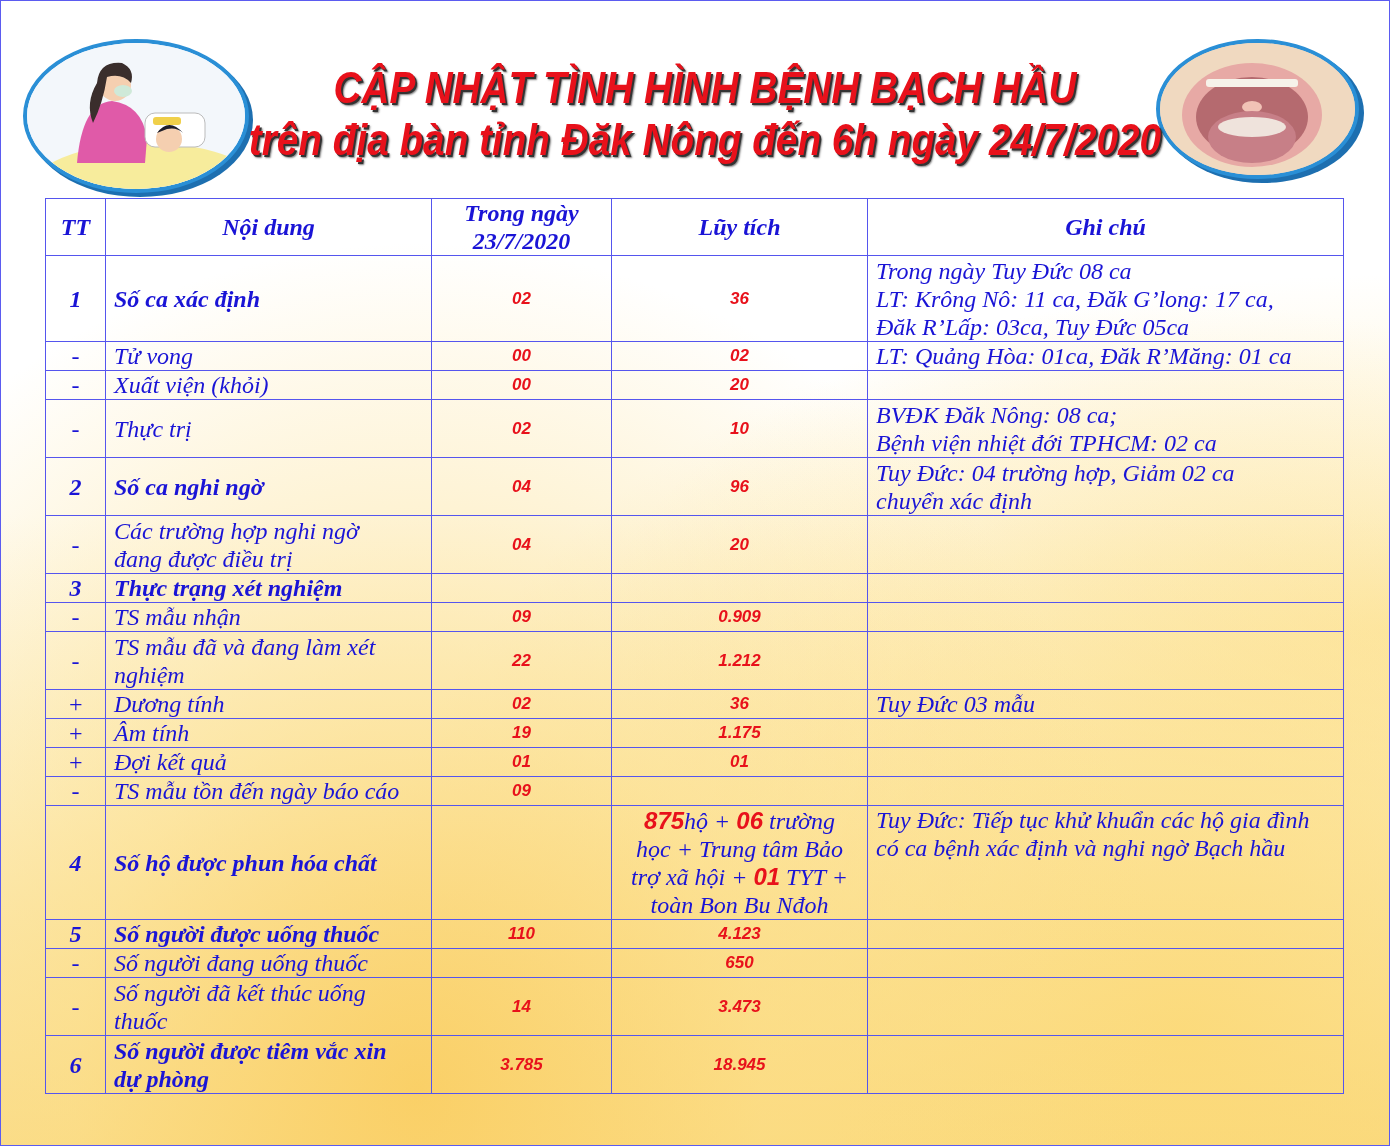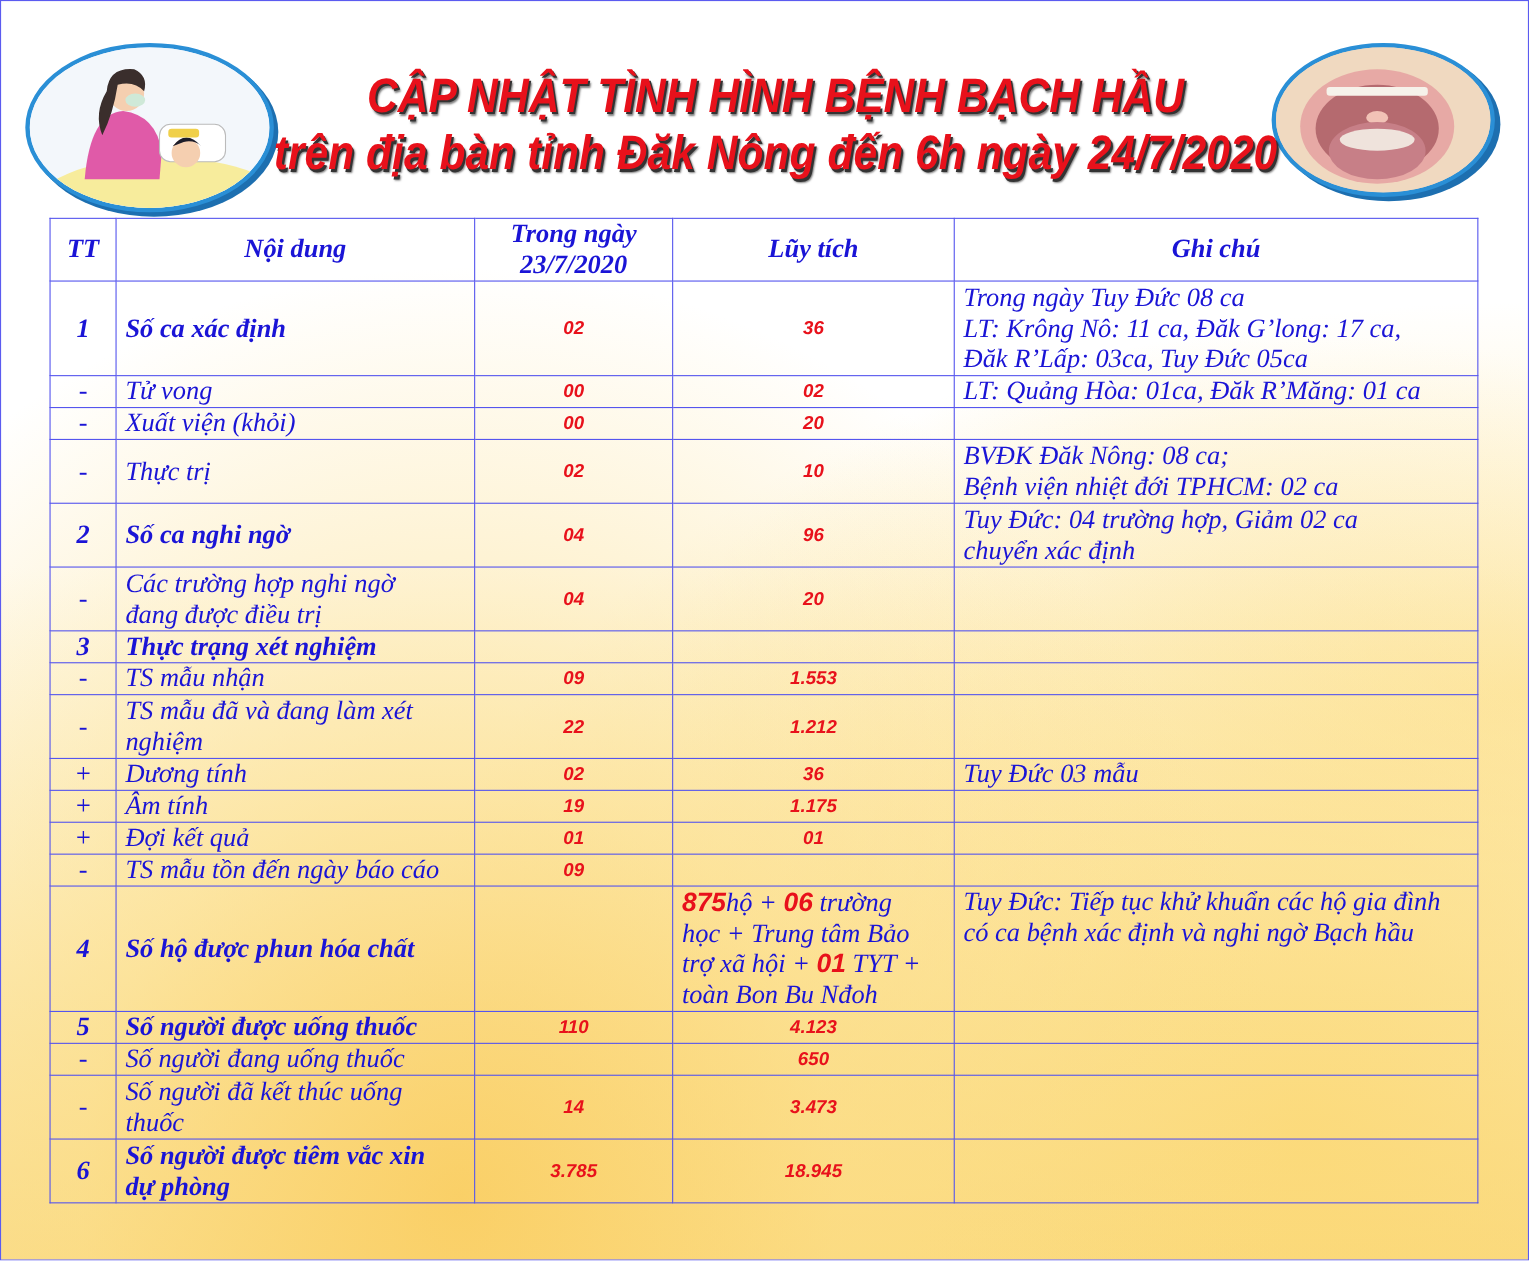--- a/index.html
+++ b/index.html
@@ -23,21 +23,21 @@
   .oval.right{left:1155px;top:38px;width:195px;height:132px;background:#f0d9c0;border:4px solid #2a8fd6;box-shadow:5px 4px 0 #1d6fb0;}
   table{position:absolute;left:44px;top:197px;width:1298px;border-collapse:collapse;table-layout:fixed;}
   td,th{border:1.5px solid #5555ee;color:#1a14d6;padding:0 8px;font-size:24px;line-height:28px;}
   th{font-weight:bold;text-align:center;height:56px;font-size:24px;}
   td.tt{text-align:center;}
   td.num{text-align:center;color:#e8111b;font-family:"Liberation Sans",sans-serif;font-weight:bold;font-size:17px;}
   td.bold{font-weight:bold;}
   td.note{font-size:24px;}
   td.note.c{}
   .red{color:#e8111b;font-family:"Liberation Sans",sans-serif;font-weight:bold;}
-  td.mixed{text-align:left;line-height:28px;}
+  td.mixed{text-align:center;line-height:28px;}
 </style>
 </head>
 <body>
 
 <div class="page">
 
   <div class="oval left">
     <svg width="218" height="146" viewBox="0 0 218 146">
       <rect width="218" height="146" fill="#f3f7fb"></rect>
       <ellipse cx="120" cy="150" rx="120" ry="50" fill="#f7ec9c"></ellipse>
@@ -152,21 +152,21 @@
         <td class="bold">Thực trạng xét nghiệm</td>
         <td class="num"></td>
         <td class="num"></td>
         <td class="note"></td>
       </tr>
 
       <tr style="height:29px">
         <td class="tt">-</td>
         <td>TS mẫu nhận</td>
         <td class="num">09</td>
-        <td class="num">1.553</td>
+        <td class="num">0.909</td>
         <td class="note"></td>
       </tr>
 
       <tr style="height:58px">
         <td class="tt">-</td>
         <td>
           <span>TS mẫu đã và đang làm xét</span><br>
           <span>nghiệm</span>
         </td>
         <td class="num">22</td>

